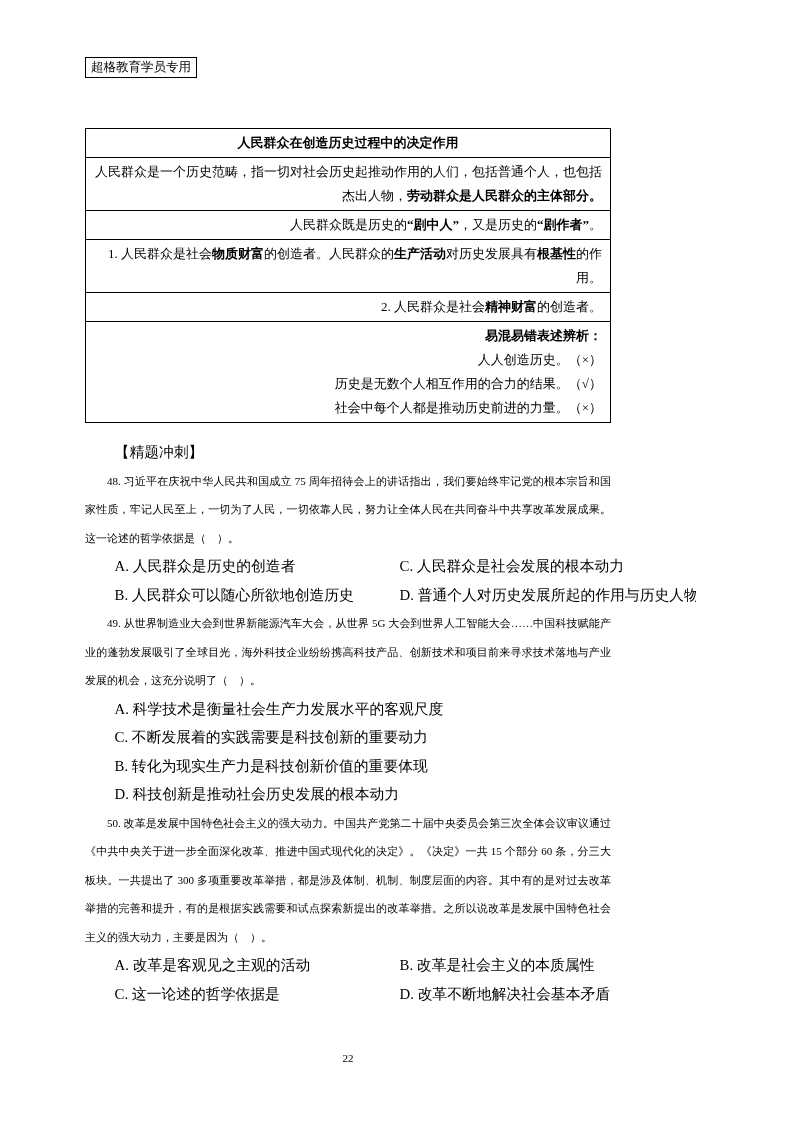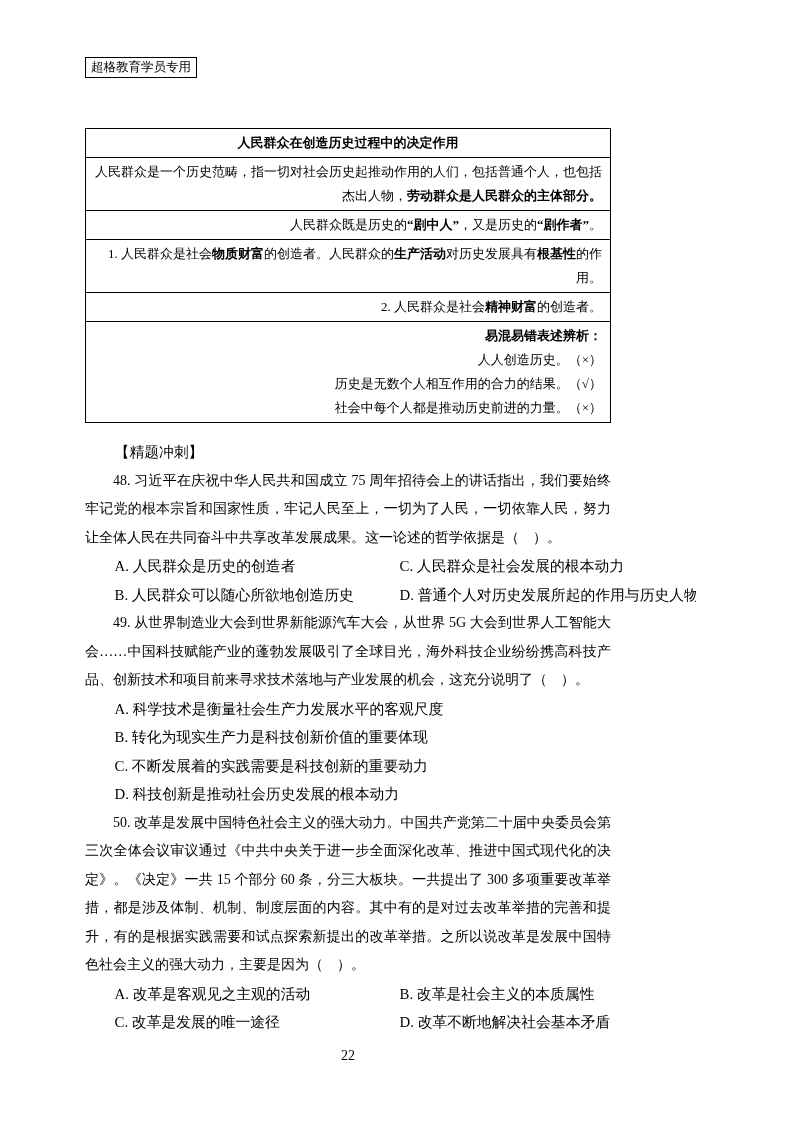--- a/index.html
+++ b/index.html
@@ -44,37 +44,37 @@
   .cell-line { line-height:24px; }
   b { font-weight:bold; }
   .section-heading {
     margin-top:15px;
     text-indent:2em;
     font-weight:normal;
     font-size:14.8px;
     line-height:28.5px;
   }
   .stem {
-    font-size:14px;
+    font-size:11px;
     line-height:28.5px;
     text-align:justify;
     text-indent:2em;
   }
   .options { margin-left:2em; font-size:14.8px; }
   .options .option { line-height:28.5px; white-space:nowrap; }
   .options.two-col {
     display:grid;
     grid-template-columns:285px 1fr;
   }
   .page-number {
     position:absolute;
     left:0; right:0;
     bottom:66px;
     text-align:center;
-    font-size:14px;
+    font-size:11px;
   }
 </style>
 </head>
 <body>
 
 <div class="page">
 
   <div class="brand-tag">超格教育学员专用</div>
 
   <table class="ktable">
@@ -114,31 +114,31 @@
       <div class="option">C. 人民群众是社会发展的根本动力</div>
       <div class="option">B. 人民群众可以随心所欲地创造历史</div>
       <div class="option">D. 普通个人对历史发展所起的作用与历史人物没有区别</div>
     </div>
   </div>
 
   <div class="question">
     <p class="stem">49. 从世界制造业大会到世界新能源汽车大会，从世界 5G 大会到世界人工智能大会……中国科技赋能产业的蓬勃发展吸引了全球目光，海外科技企业纷纷携高科技产品、创新技术和项目前来寻求技术落地与产业发展的机会，这充分说明了（　）。</p>
     <div class="options">
       <div class="option">A. 科学技术是衡量社会生产力发展水平的客观尺度</div>
+      <div class="option">C. 不断发展着的实践需要是科技创新的重要动力</div>
       <div class="option">B. 转化为现实生产力是科技创新价值的重要体现</div>
-      <div class="option">C. 不断发展着的实践需要是科技创新的重要动力</div>
       <div class="option">D. 科技创新是推动社会历史发展的根本动力</div>
     </div>
   </div>
 
   <div class="question">
     <p class="stem">50. 改革是发展中国特色社会主义的强大动力。中国共产党第二十届中央委员会第三次全体会议审议通过《中共中央关于进一步全面深化改革、推进中国式现代化的决定》。《决定》一共 15 个部分 60 条，分三大板块。一共提出了 300 多项重要改革举措，都是涉及体制、机制、制度层面的内容。其中有的是对过去改革举措的完善和提升，有的是根据实践需要和试点探索新提出的改革举措。之所以说改革是发展中国特色社会主义的强大动力，主要是因为（　）。</p>
     <div class="options two-col">
       <div class="option">A. 改革是客观见之主观的活动</div>
       <div class="option">B. 改革是社会主义的本质属性</div>
-      <div class="option">C. 改革是发展的唯一途径</div>
+      <div class="option">C. 这一论述的哲学依据是</div>
       <div class="option">D. 改革不断地解决社会基本矛盾</div>
     </div>
   </div>
 
   <div class="page-number">22</div>
 
 </div>
 
 </body></html>

